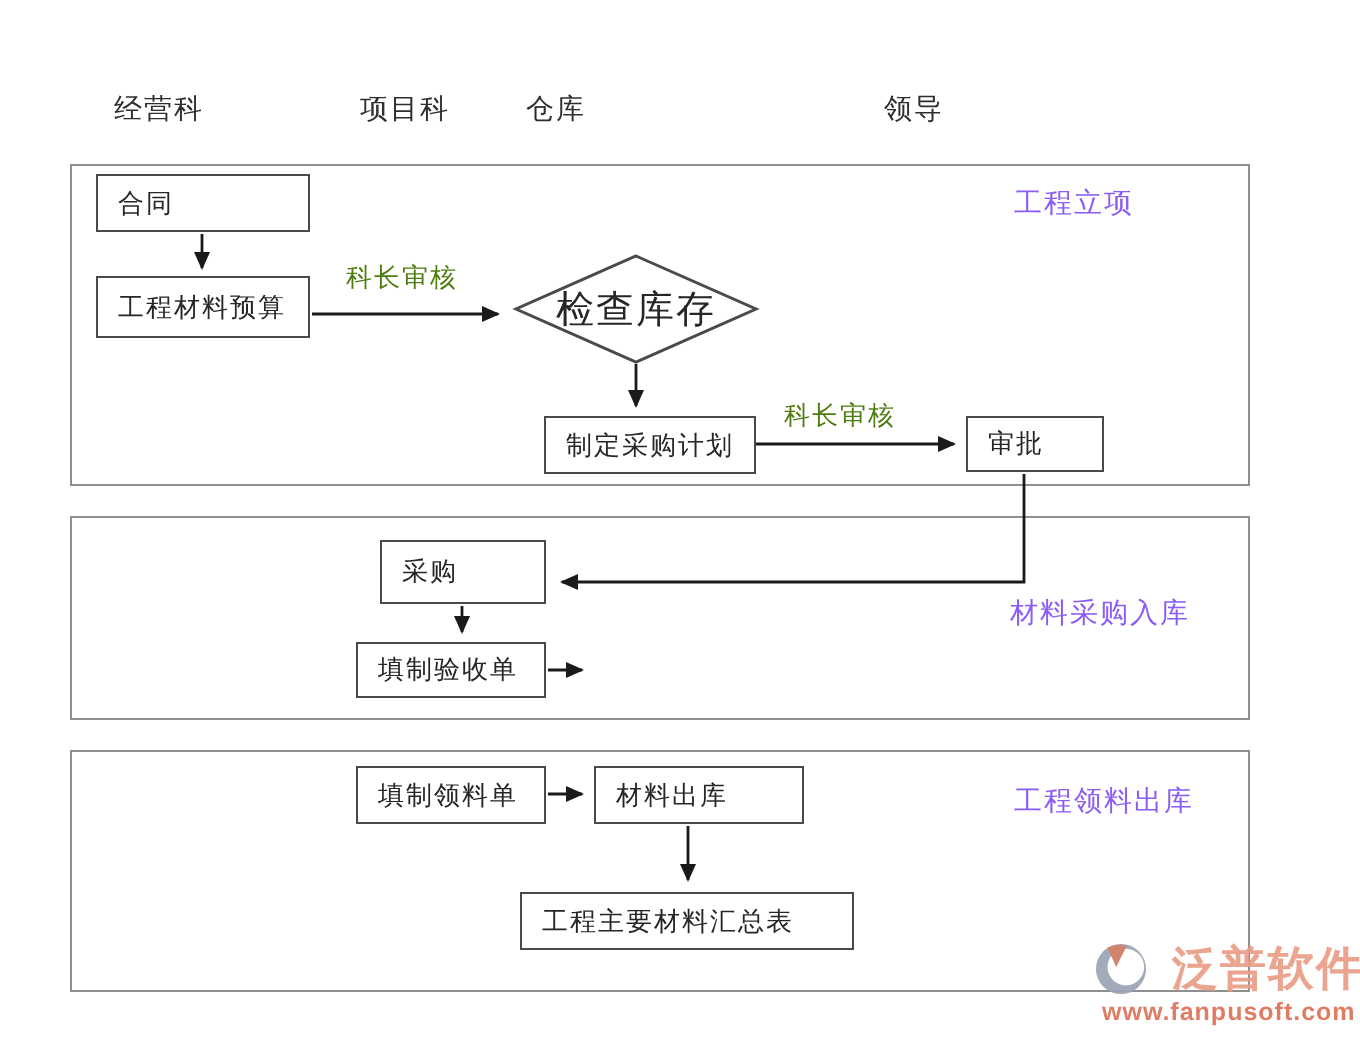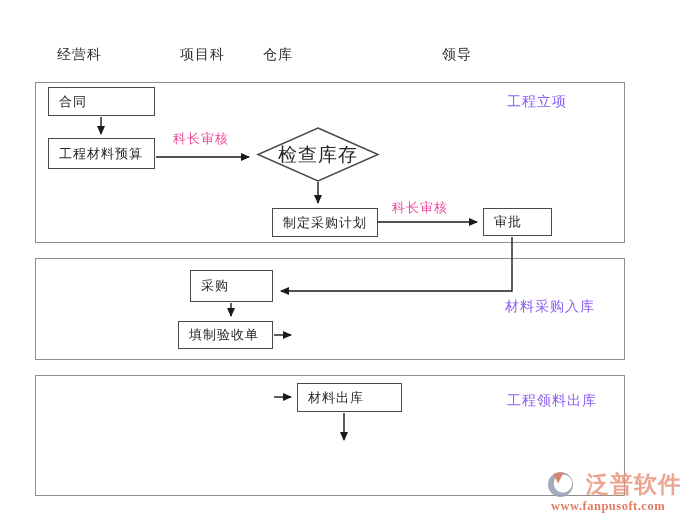--- a/index.html
+++ b/index.html
@@ -1,31 +1,31 @@
 <!DOCTYPE html>
 <html><head>
 <meta charset="utf-8">
 <style>
   html,body{margin:0;padding:0;background:#ffffff;}
   .stage{
     position:relative;width:680px;height:520px;background:#ffffff;overflow:hidden;
-    font-family:Liberation Serif, serif;color:#2b2b2b;
+    font-family:Liberation Sans, sans-serif;color:#2b2b2b;
   }
   .col-header{position:absolute;top:46px;font-size:14px;letter-spacing:1px;color:#2e2e2e;white-space:nowrap;}
   .section{position:absolute;left:35px;width:590px;border:1px solid #8f8f8f;background:transparent;box-sizing:border-box;}
   .section-label{position:absolute;font-size:14px;letter-spacing:1px;color:#8b5cf6;white-space:nowrap;}
   .node{
     position:absolute;background:#ffffff;border:1.5px solid #4a4a4a;box-sizing:border-box;
     display:flex;align-items:center;padding-left:10px;font-size:13px;letter-spacing:1px;color:#262626;white-space:nowrap;
   }
   .diamond{position:absolute;}
   .diamond svg{position:absolute;left:0;top:0;}
   .diamond-label{position:absolute;inset:0;display:flex;align-items:center;justify-content:center;
     font-size:19px;letter-spacing:1px;color:#262626;white-space:nowrap;}
-  .edge-label{position:absolute;font-size:13px;letter-spacing:1px;color:#ec4899;text-align:center;white-space:nowrap;}
+  .edge-label{position:absolute;font-size:13px;letter-spacing:1px;color:#4d7c0f;text-align:center;white-space:nowrap;}
   .edges{position:absolute;left:0;top:0;pointer-events:none;}
   .logo{position:absolute;left:547px;top:469px;opacity:0.92;cursor:pointer;}
   .logo-row{display:flex;align-items:center;}
   .logo-brand{font-size:23px;font-weight:bold;color:#e99d86;letter-spacing:1px;margin-left:12px;white-space:nowrap;}
   .logo-url{font-size:12.5px;font-weight:bold;color:#dd7257;letter-spacing:0.5px;margin-top:-1px;margin-left:4px;white-space:nowrap;}
 </style>
 </head>
 <body>
 
 <div class="stage">
@@ -83,22 +83,28 @@
       <span>审批</span>
     </div>
 
   <div class="node" style="left:190px;top:270px;width:83px;height:32px">
       <span>采购</span>
     </div>
   <div class="node" style="left:178px;top:321px;width:95px;height:28px">
       <span>填制验收单</span>
     </div>
 
+  <div class="node" style="left:178px;top:383px;width:95px;height:29px">
+      <span>填制领料单</span>
+    </div>
   <div class="node" style="left:297px;top:383px;width:105px;height:29px">
       <span>材料出库</span>
+    </div>
+  <div class="node" style="left:260px;top:446px;width:167px;height:29px">
+      <span>工程主要材料汇总表</span>
     </div>
 
   <span class="edge-label" style="left:170px;top:130px;width:62px">科长审核</span>
   <span class="edge-label" style="left:389px;top:199px;width:62px">科长审核</span>
 
   <div class="logo">
     <div class="logo-row">
       <svg width="27" height="27" viewBox="0 0 28 28">
         <circle cx="14" cy="14" r="13" fill="#9aa4b5"></circle>
         <circle cx="16.5" cy="13" r="9.5" fill="#ffffff"></circle>

